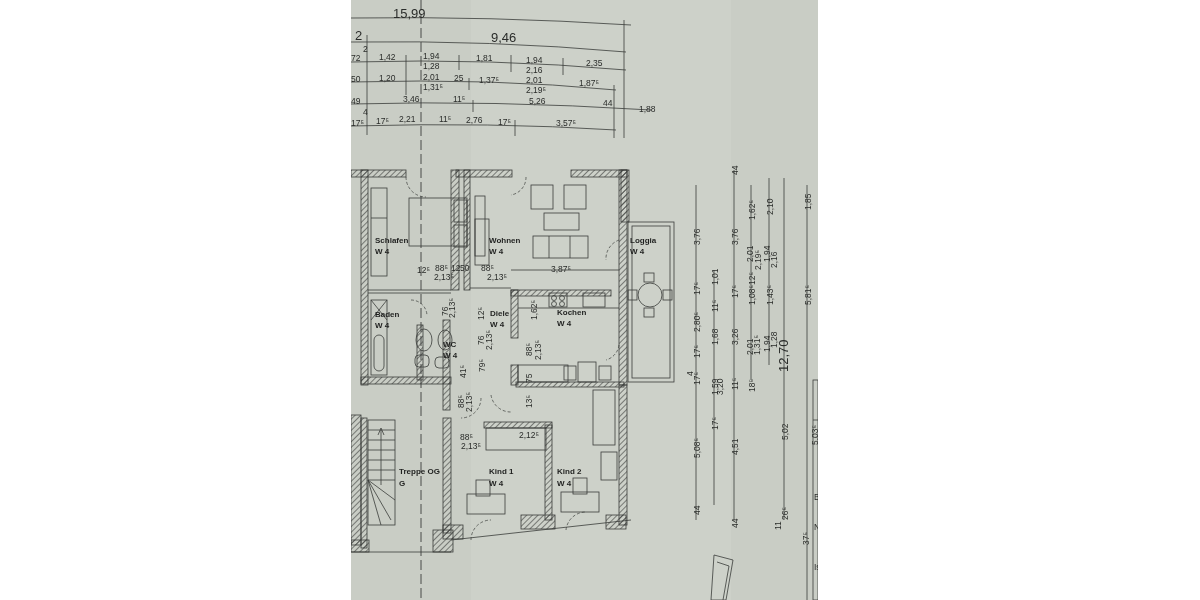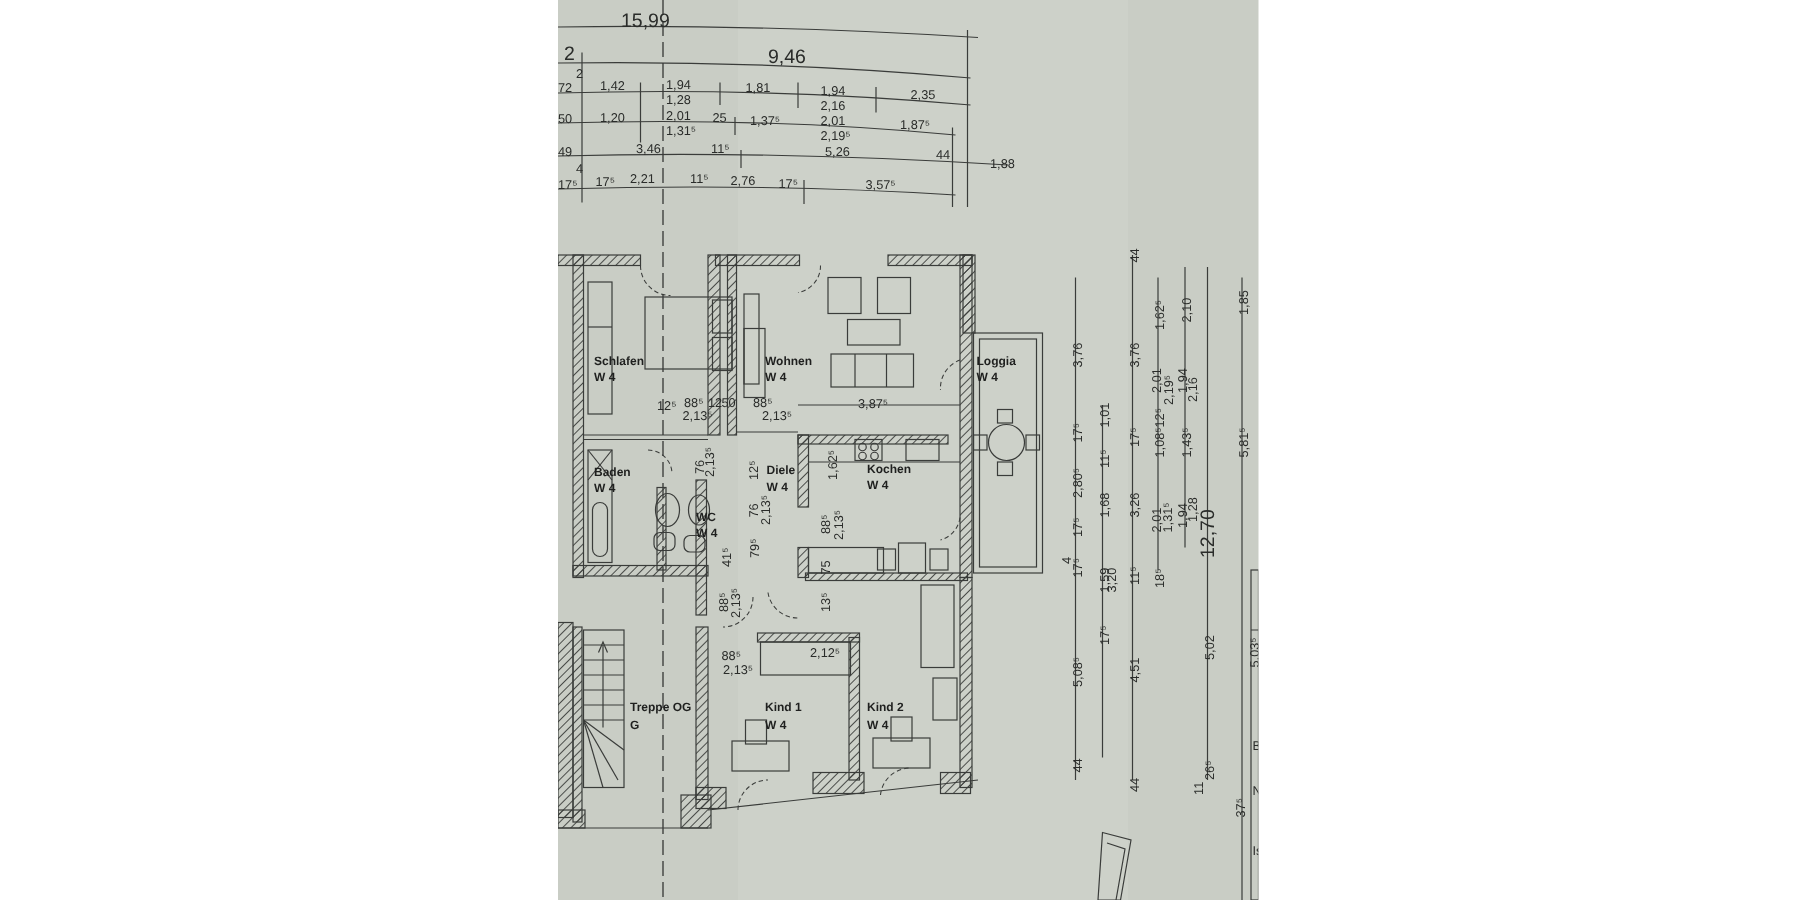--- a/index.html
+++ b/index.html
@@ -1,17 +1,17 @@
 <!DOCTYPE html>
 <html><head>
 <meta charset="utf-8">
 <style>
   html,body{margin:0;padding:0;}
   body{width:1200px;height:600px;background:#ffffff;position:relative;overflow:hidden;font-family:"Liberation Sans",sans-serif;}
-  #sheet{position:absolute;left:372px;top:0;width:467px;height:600px;background:#c9cdc5;overflow:hidden;}
+  #sheet{position:absolute;left:351px;top:0;width:467px;height:600px;background:#c9cdc5;overflow:hidden;}
   #sheet svg{position:absolute;left:0;top:0;}
   .dim{font-family:"Liberation Sans",sans-serif;font-size:8.5px;fill:#2a2c2a;}
   .dimv{font-family:"Liberation Sans",sans-serif;font-size:8.5px;fill:#2a2c2a;}
   .big{font-size:13px;fill:#2a2c2a;font-family:"Liberation Sans",sans-serif;}
   .room{font-family:"Liberation Sans",sans-serif;font-size:8px;fill:#1f201f;font-weight:bold;}
 </style>
 </head>
 <body>
 
 <div id="sheet">

